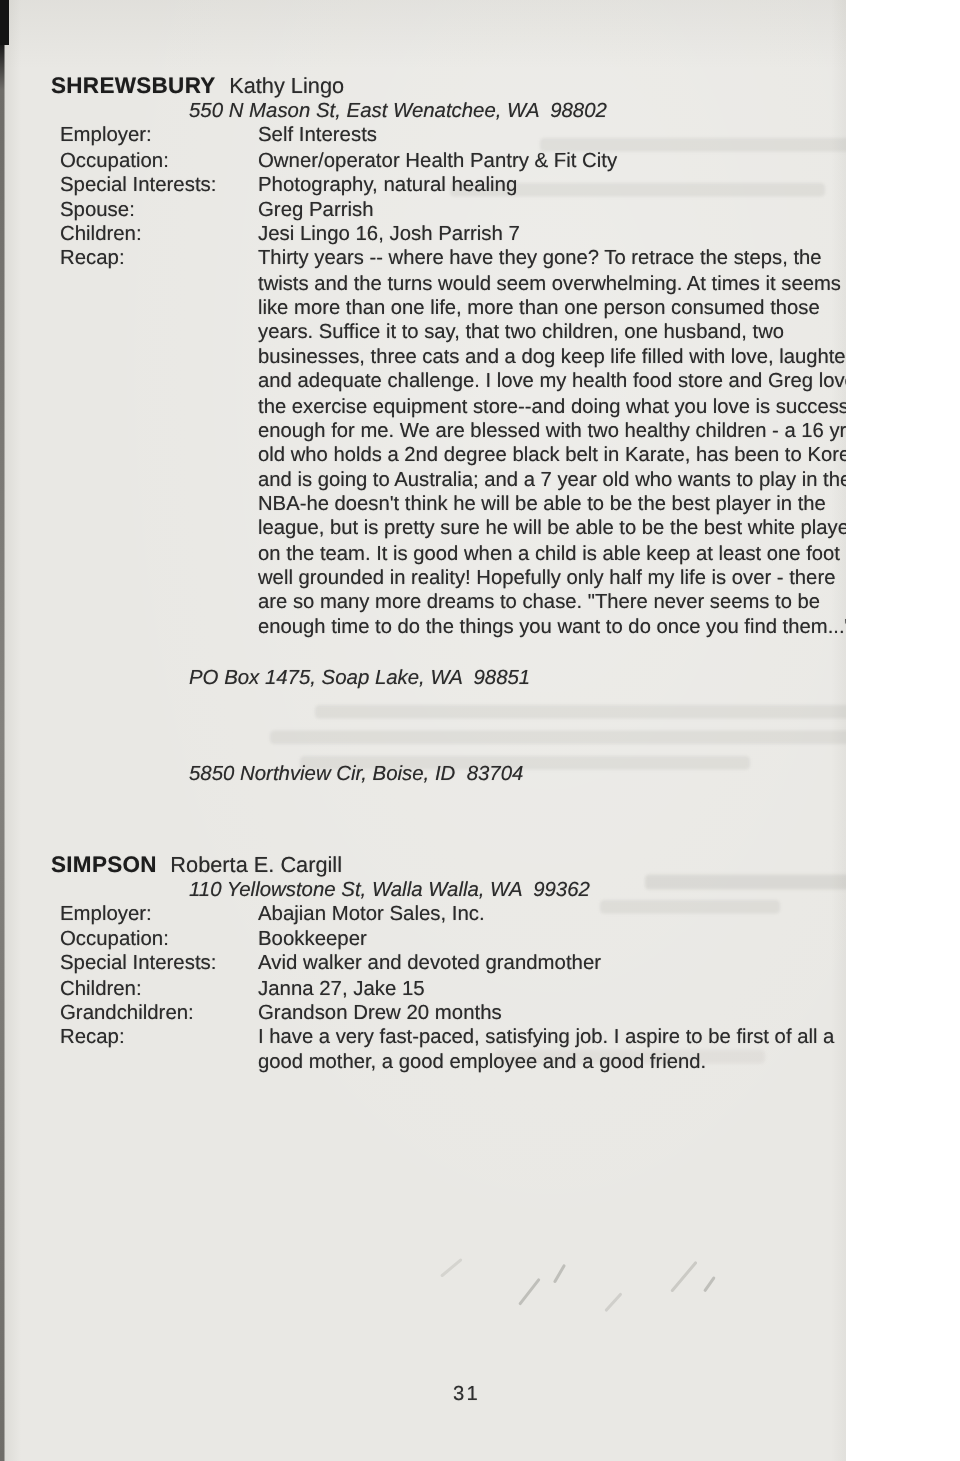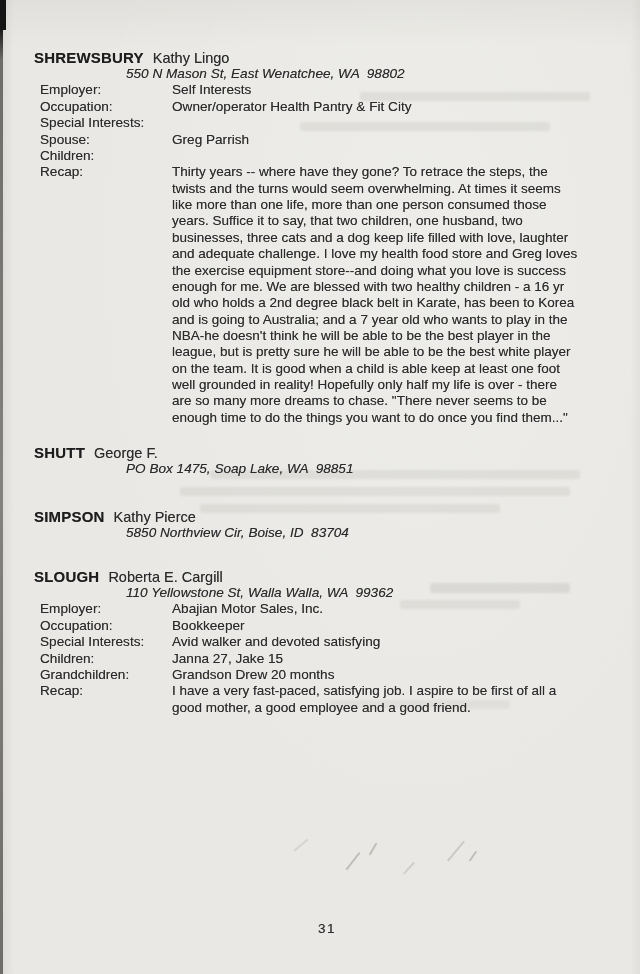--- a/index.html
+++ b/index.html
@@ -1,18 +1,18 @@
 <!DOCTYPE html>
 <html><head>
 <meta charset="utf-8">
 <style>
   html,body{margin:0;padding:0;}
   .page{
     position:relative;
-    width:640px;height:974px;
+    width:564px;height:974px;
     background-color:#e9e8e4;
     background-image:
       linear-gradient(to bottom, rgba(150,148,140,0.10), rgba(150,148,140,0.0) 46px),
       linear-gradient(to right, rgba(120,118,110,0.14), rgba(120,118,110,0.0) 14px),
       linear-gradient(to left, rgba(120,118,110,0.07), rgba(120,118,110,0.0) 10px),
       radial-gradient(ellipse at 65% 25%, rgba(255,255,255,0.20), rgba(255,255,255,0) 60%);
     overflow:hidden;
     font-family:"Liberation Sans", sans-serif;
     color:#2b2b2b;
     text-shadow:0 0 0.5px rgba(43,43,43,0.55);
@@ -27,21 +27,21 @@
   .entry{position:absolute;left:34px;width:592px;}
   .name-line{line-height:17px;height:17px;white-space:pre;}
   .surname{font-weight:700;font-size:15px;color:#1d1d1d;letter-spacing:0.2px;}
   .given{font-size:14.5px;margin-left:9px;}
   .addr{padding-left:92px;font-size:13.6px;line-height:16.4px;white-space:pre;font-style:italic;}
   .row{display:flex;line-height:16.4px;font-size:13.6px;}
   .row .lbl{width:132px;flex:0 0 132px;padding-left:6px;white-space:pre;}
   .row .val{flex:1;white-space:pre;}
   .row .recap-text{white-space:pre-line;width:460px;flex:0 0 460px;font-size:13.5px;line-height:16.35px;}
   .page-number{
-    position:absolute;top:921px;left:16px;width:622px;text-align:center;
+    position:absolute;top:921px;left:0;width:622px;text-align:center;
     font-size:13.5px;letter-spacing:1.5px;color:#2f2f2f;
   }
   
   .ghost{position:absolute;background:rgba(108,106,98,0.10);border-radius:3px;filter:blur(1.2px);}
   .g1{left:360px;top:92px;width:230px;height:9px;}
   .g2{left:300px;top:122px;width:250px;height:9px;}
   .g3{left:210px;top:470px;width:370px;height:9px;}
   .g4{left:180px;top:487px;width:390px;height:9px;}
   .g5{left:200px;top:504px;width:300px;height:9px;}
   .g6{left:430px;top:583px;width:140px;height:10px;background:rgba(108,106,98,0.13);}
@@ -84,27 +84,29 @@
     <div class="row">
       <div class="lbl">Employer:</div>
       <div class="val">Self Interests</div>
     </div>
     <div class="row">
       <div class="lbl">Occupation:</div>
       <div class="val">Owner/operator Health Pantry &amp; Fit City</div>
     </div>
     <div class="row">
       <div class="lbl">Special Interests:</div>
+      <div class="val">Photography, natural healing</div>
     </div>
     <div class="row">
       <div class="lbl">Spouse:</div>
       <div class="val">Greg Parrish</div>
     </div>
     <div class="row">
       <div class="lbl">Children:</div>
+      <div class="val">Jesi Lingo 16, Josh Parrish 7</div>
     </div>
     <div class="row">
       <div class="lbl">Recap:</div>
       <div class="val recap-text">Thirty years -- where have they gone?  To retrace the steps, the
 twists and the turns would seem overwhelming.  At times it seems
 like more than one life, more than one person consumed those
 years.  Suffice it to say, that two children, one husband, two
 businesses, three cats and a dog keep life filled with love, laughter
 and adequate challenge.  I love my health food store and Greg loves
 the exercise equipment store--and doing what you love is success
@@ -114,43 +116,41 @@
 NBA-he doesn't think he will be able to be the best player in the
 league, but is pretty sure he will be able to be the best white player
 on the team.  It is good when a child is able keep at least one foot
 well grounded in reality!  Hopefully only half my life is over - there
 are so many more dreams to chase.  "There never seems to be
 enough time to do the things you want to do once you find them..."</div>
     </div>
   </div>
 
   <div class="entry" style="top:444px">
-    <div class="name-line"><span class="surname">SHUTT</span><span class="given">George F.</span></div>
     <div class="addr">PO Box 1475, Soap Lake, WA  98851</div>
   </div>
 
   <div class="entry" style="top:508px">
-    <div class="name-line"><span class="surname">SIMPSON</span><span class="given">Kathy Pierce</span></div>
     <div class="addr">5850 Northview Cir, Boise, ID  83704</div>
   </div>
 
   <div class="entry" style="top:568px">
-    <div class="name-line"><span class="surname">SLOUGH</span><span class="given">Roberta E. Cargill</span></div>
+    <div class="name-line"><span class="surname">SIMPSON</span><span class="given">Roberta E. Cargill</span></div>
     <div class="addr">110 Yellowstone St, Walla Walla, WA  99362</div>
     <div class="row">
       <div class="lbl">Employer:</div>
       <div class="val">Abajian Motor Sales, Inc.</div>
     </div>
     <div class="row">
       <div class="lbl">Occupation:</div>
       <div class="val">Bookkeeper</div>
     </div>
     <div class="row">
       <div class="lbl">Special Interests:</div>
-      <div class="val">Avid walker and devoted satisfying</div>
+      <div class="val">Avid walker and devoted grandmother</div>
     </div>
     <div class="row">
       <div class="lbl">Children:</div>
       <div class="val">Janna 27, Jake 15</div>
     </div>
     <div class="row">
       <div class="lbl">Grandchildren:</div>
       <div class="val">Grandson Drew 20 months</div>
     </div>
     <div class="row">

